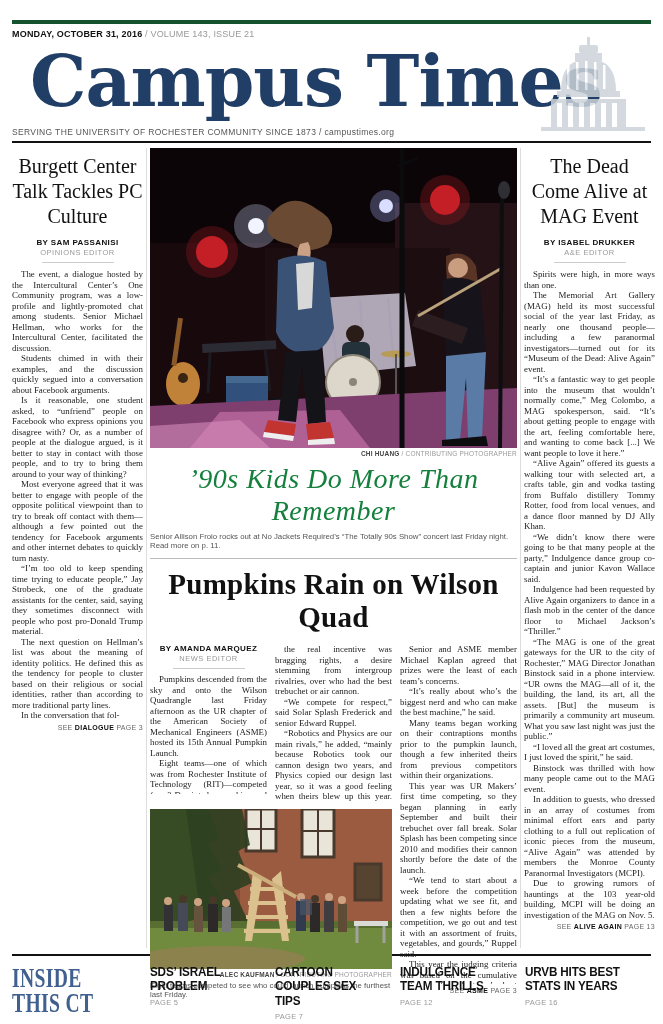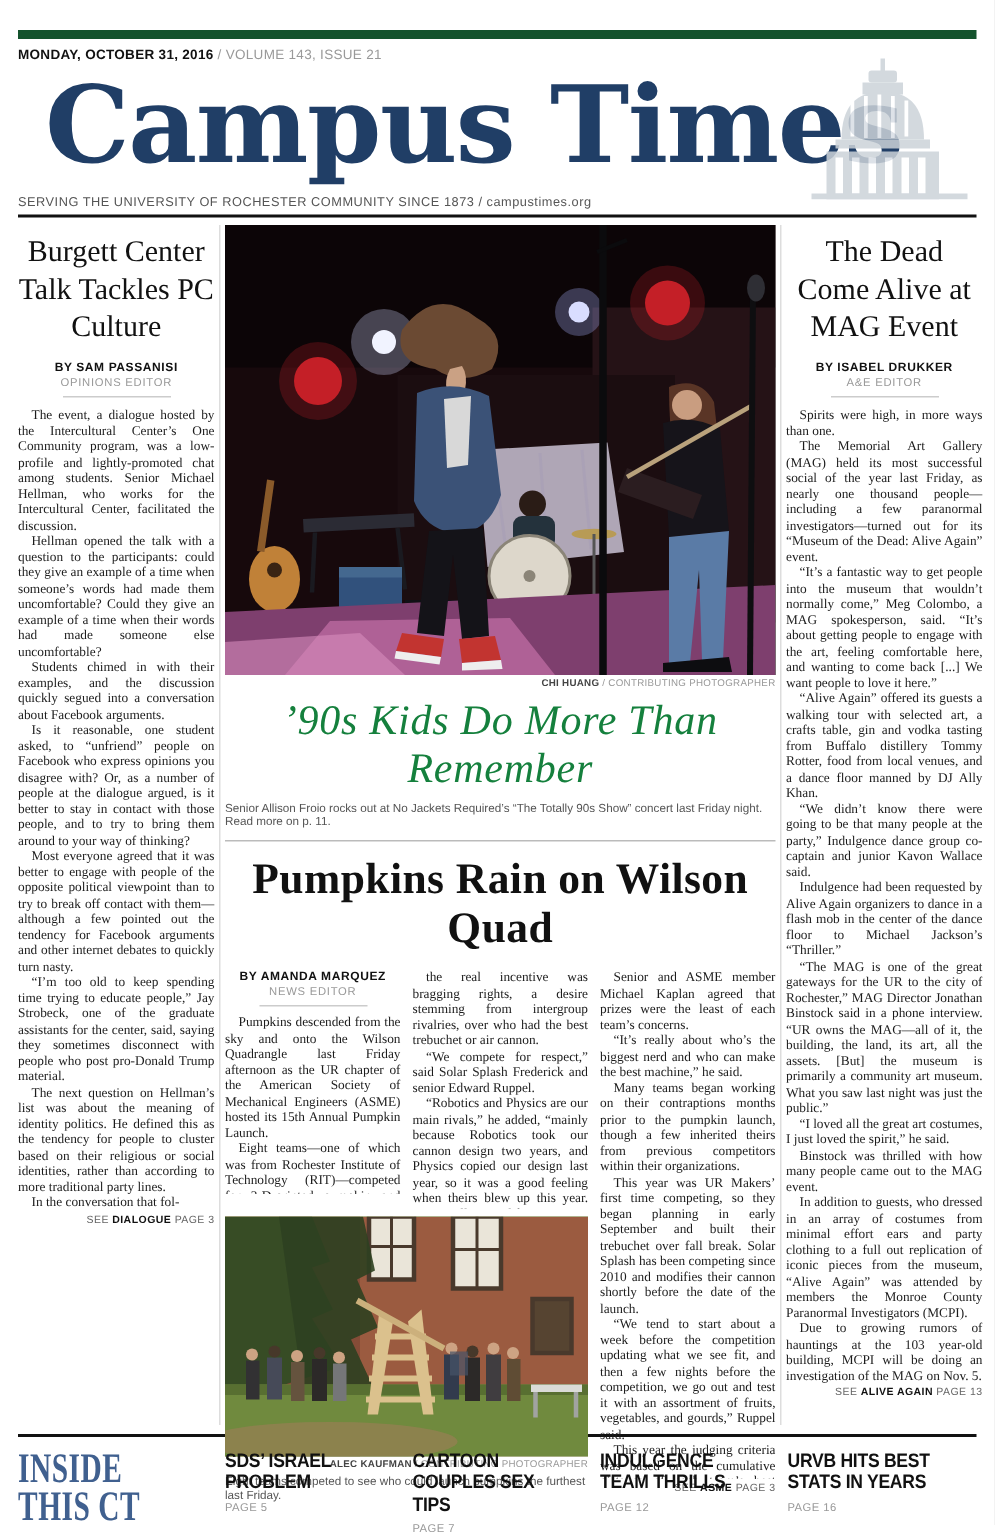--- a/index.html
+++ b/index.html
@@ -3,21 +3,21 @@
 <meta charset="utf-8">
 <style>
   * { margin:0; padding:0; box-sizing:border-box; }
   html,body { background:#e9e9e9; }
   .page {
     width:663px; height:1024px; margin:0 auto; background:#ffffff;
     font-family:"Liberation Sans", sans-serif; color:#1c1c1c;
     padding:20px 12px 0 12px; overflow:hidden; position:relative;
   }
   
-  .topbar { border-top:6px solid #14532d; padding-top:5px; font-size:9px; letter-spacing:.2px; }
+  .topbar { border-top:4px solid #14532d; padding-top:5px; font-size:9px; letter-spacing:.2px; }
   .topbar .date { font-weight:bold; color:#111; }
   .topbar .vol { color:#999; }
   
   .masthead-row { position:relative; height:82px; margin-top:2px; }
   .masthead {
     font-family:"DejaVu Serif", serif; font-weight:bold; font-size:71px;
     letter-spacing:-1px; color:#203e66; line-height:80px; padding-left:18px;
   }
   .dome { position:absolute; right:2px; top:-6px; opacity:.85; }
   .tagline { font-size:8.5px; color:#555; letter-spacing:.35px; margin-top:4px; }
@@ -122,21 +122,20 @@
 
     <div class="side">
       <div class="side-headline">Burgett Center Talk Tackles PC Culture</div>
       <div class="byline-block">
         <div class="byline">BY SAM PASSANISI</div>
         <div class="byline-title">OPINIONS EDITOR</div>
         <div class="byline-rule"></div>
       </div>
       <div class="story-text">
           <p class="para">The event, a dialogue hosted by the Intercultural Center’s One Community program, was a low-profile and lightly-promoted chat among students. Senior Michael Hellman, who works for the Intercultural Center, facilitated the discussion.</p>
-          <p class="para">Hellman opened the talk with a question to the participants: could they give an example of a time when someone’s words had made them uncomfortable? Could they give an example of a time when their words had made someone else uncomfortable?</p>
           <p class="para">Students chimed in with their examples, and the discussion quickly segued into a conversation about Facebook arguments.</p>
           <p class="para">Is it reasonable, one student asked, to “unfriend” people on Facebook who express opinions you disagree with? Or, as a number of people at the dialogue argued, is it better to stay in contact with those people, and to try to bring them around to your way of thinking?</p>
           <p class="para">Most everyone agreed that it was better to engage with people of the opposite political viewpoint than to try to break off contact with them—although a few pointed out the tendency for Facebook arguments and other internet debates to quickly turn nasty.</p>
           <p class="para">“I’m too old to keep spending time trying to educate people,” Jay Strobeck, one of the graduate assistants for the center, said, saying they sometimes disconnect with people who post pro-Donald Trump material.</p>
           <p class="para">The next question on Hellman’s list was about the meaning of identity politics. He defined this as the tendency for people to cluster based on their religious or social identities, rather than according to more traditional party lines.</p>
           <p class="para">In the conversation that fol-</p>
         </div>
       <div class="jump"><span>SEE </span><b>DIALOGUE</b><span> PAGE 3</span></div>
     </div>
 

